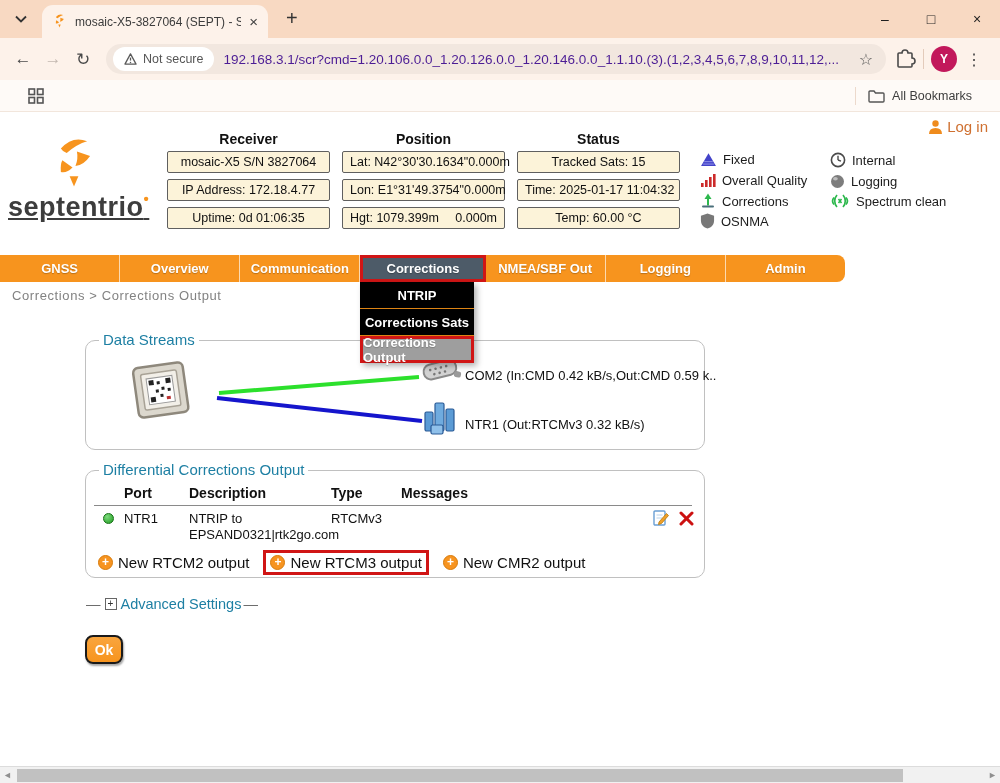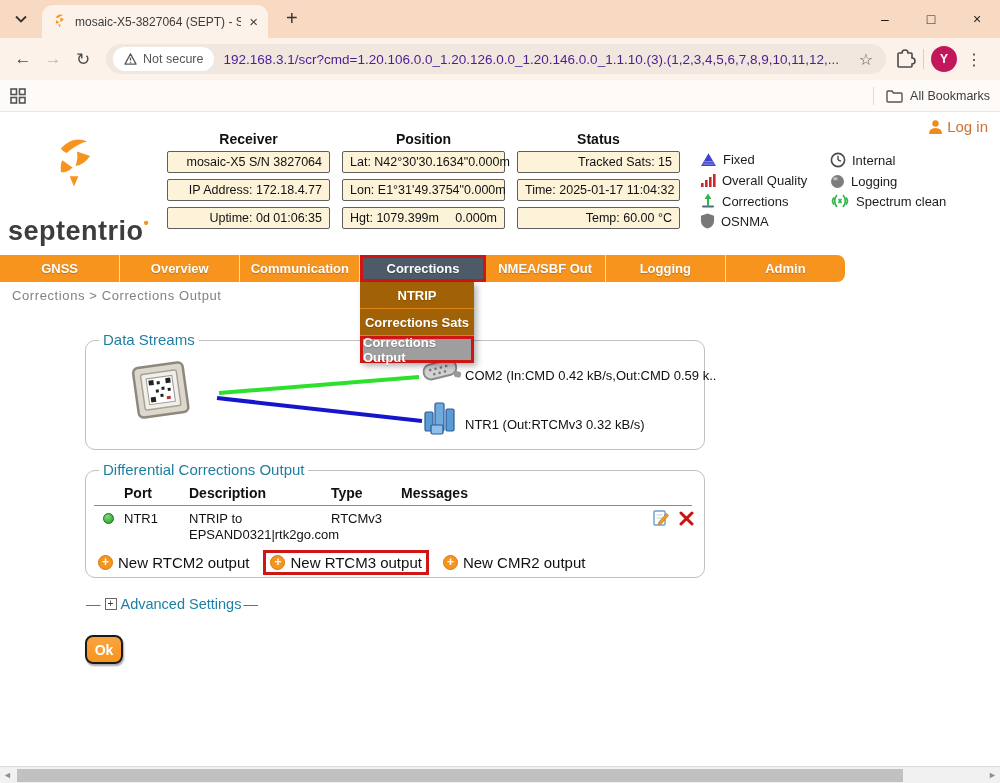--- a/index.html
+++ b/index.html
@@ -27,57 +27,57 @@
   .chip { background:#fff; border-radius:13px; height:24px; padding:0 11px; margin-left:3px; margin-right:9px;
     display:flex; align-items:center; gap:6px; font-size:12.5px; color:#555; white-space:nowrap; }
   .url-text { flex:1; min-width:0; font-size:13.5px; color:#4c1d95; white-space:nowrap; overflow:hidden; }
   .star { font-size:16px; color:#555; padding:0 9px; }
   .sep { width:1px; height:20px; background:#e3cbbb; margin:0 7px; }
   .avatar { width:26px; height:26px; border-radius:50%; background:#c2185b; color:#fff;
     font-size:12px; font-weight:bold; display:flex; align-items:center; justify-content:center; }
   .menu3 { font-size:16px; color:#444; padding:0 9px; letter-spacing:1px; }
 
   .bookmarks { height:32px; background:#fefaf7; border-bottom:1px solid #f2e6dc;
-    display:flex; align-items:center; padding:0 10px; }
+    display:flex; align-items:center; padding:0 28px; }
   .bm-spacer { flex:1; }
   .bm-sep { width:1px; height:18px; background:#ecd9cc; margin-right:12px; }
   .bm-label { font-size:12.5px; color:#3d3d3d; margin-left:7px; }
 
   
   #content { position:absolute; top:112px; left:0; width:1000px; height:654px; background:#fff; }
 
   .login { position:absolute; top:6px; right:12px; display:flex; align-items:center; gap:3px;
     color:#cf7030; font-size:15px; }
 
-  .logo-word { position:absolute; left:8px; top:104px; font-size:27px; font-weight:600; color:#3d3d3d;
-    letter-spacing:0.5px; }
+  .logo-word { position:absolute; left:8px; top:80px; font-size:27px; font-weight:600; color:#3d3d3d;
+    letter-spacing:0.5px;text-decoration:underline; }
   .logo-dot { color:#f7941e; font-size:15px; vertical-align:top; line-height:14px; }
   .logo-mark { position:absolute; left:46px; top:22px; }
 
   .coltitle { position:absolute; width:163px; text-align:center; font-weight:bold; font-size:14px; color:#111; }
   .infobox { position:absolute; width:163px; height:22px; background:#fcf3d9; border:1px solid #5f5f5f;
     border-radius:2px; font-size:12.5px; color:#111; padding:0 7px; display:flex; align-items:center;
     justify-content:space-between; white-space:nowrap; }
-  .infobox .lone { width:100%; text-align:right; }
+  .infobox .lone { width:100%; text-align:center; }
 
   .ind { position:absolute; display:flex; align-items:center; gap:6px; font-size:13px; color:#1c1c1c; height:18px; }
 
   .navbar { position:absolute; left:0; top:143px; width:845px; height:27px; background:#f7941e;
     border-radius:0 8px 8px 0; display:flex; }
   .nav-item { flex:1; display:flex; align-items:center; justify-content:center; color:#fff;
     font-size:13px; font-weight:bold; text-shadow:0 1px 1px rgba(0,0,0,0.25);
     border-right:1px solid rgba(255,255,255,0.65); }
   .nav-item:last-child { border-right:none; }
   .nav-item.active { background:#4d5b68; border:3px solid #d01515; }
 
   .breadcrumb { position:absolute; left:12px; top:176px; font-size:13px; color:#828282; letter-spacing:0.6px; }
 
   .dropdown { position:absolute; left:360px; top:170px; width:114px; z-index:30;
     box-shadow:3px 3px 6px rgba(0,0,0,0.3); }
-  .dd-item { height:27px; background:#a16207; color:#fff; font-size:13px; font-weight:bold;
+  .dd-item { height:27px; background:#000000; color:#fff; font-size:13px; font-weight:bold;
     display:flex; align-items:center; justify-content:center; border-bottom:1px solid #dd8414;
     text-shadow:0 1px 1px rgba(0,0,0,0.2); }
   .dd-item.active { background:#9e9e9e; border:3px solid #d01515; }
 
   .panel { position:absolute; left:85px; width:620px; border:1px solid #c0c0c0; border-radius:10px; background:#fff; }
   .panel-title { position:absolute; left:13px; top:-10px; background:#fff; padding:0 4px;
     color:#1d7fa3; font-size:15px; }
   #ds-panel { top:228px; height:110px; }
   #dco-panel { top:358px; height:108px; }
 

